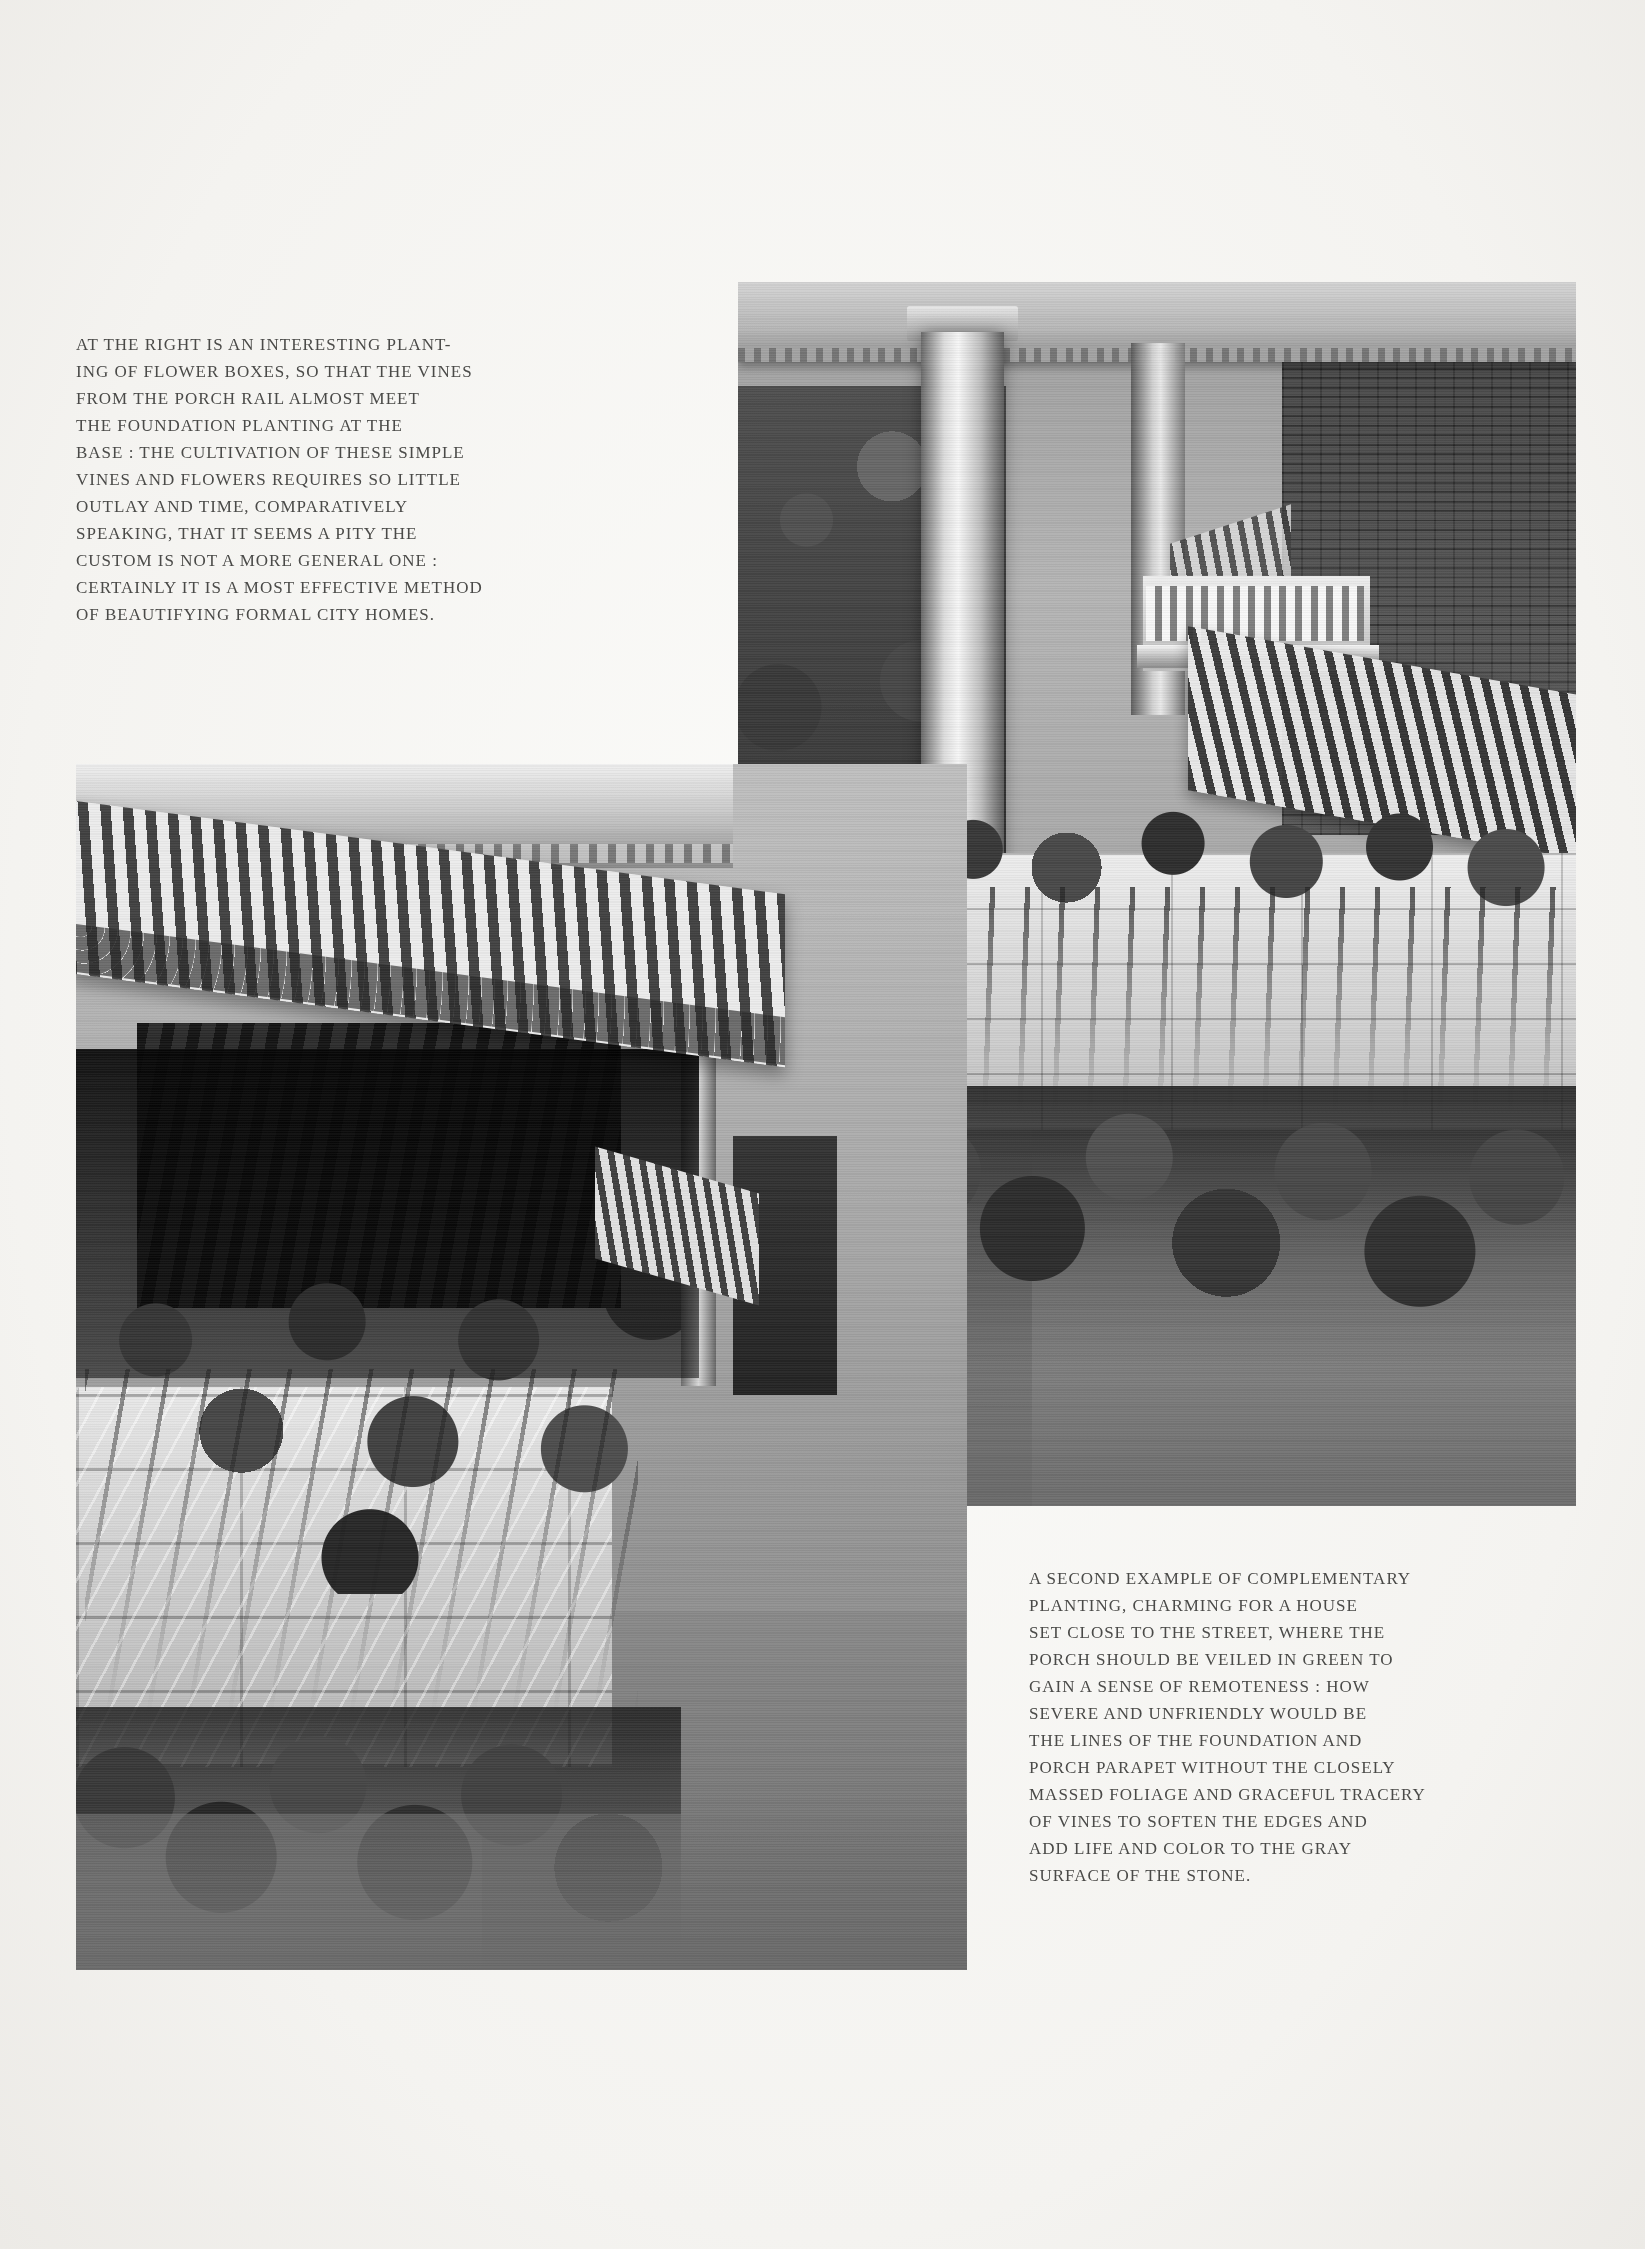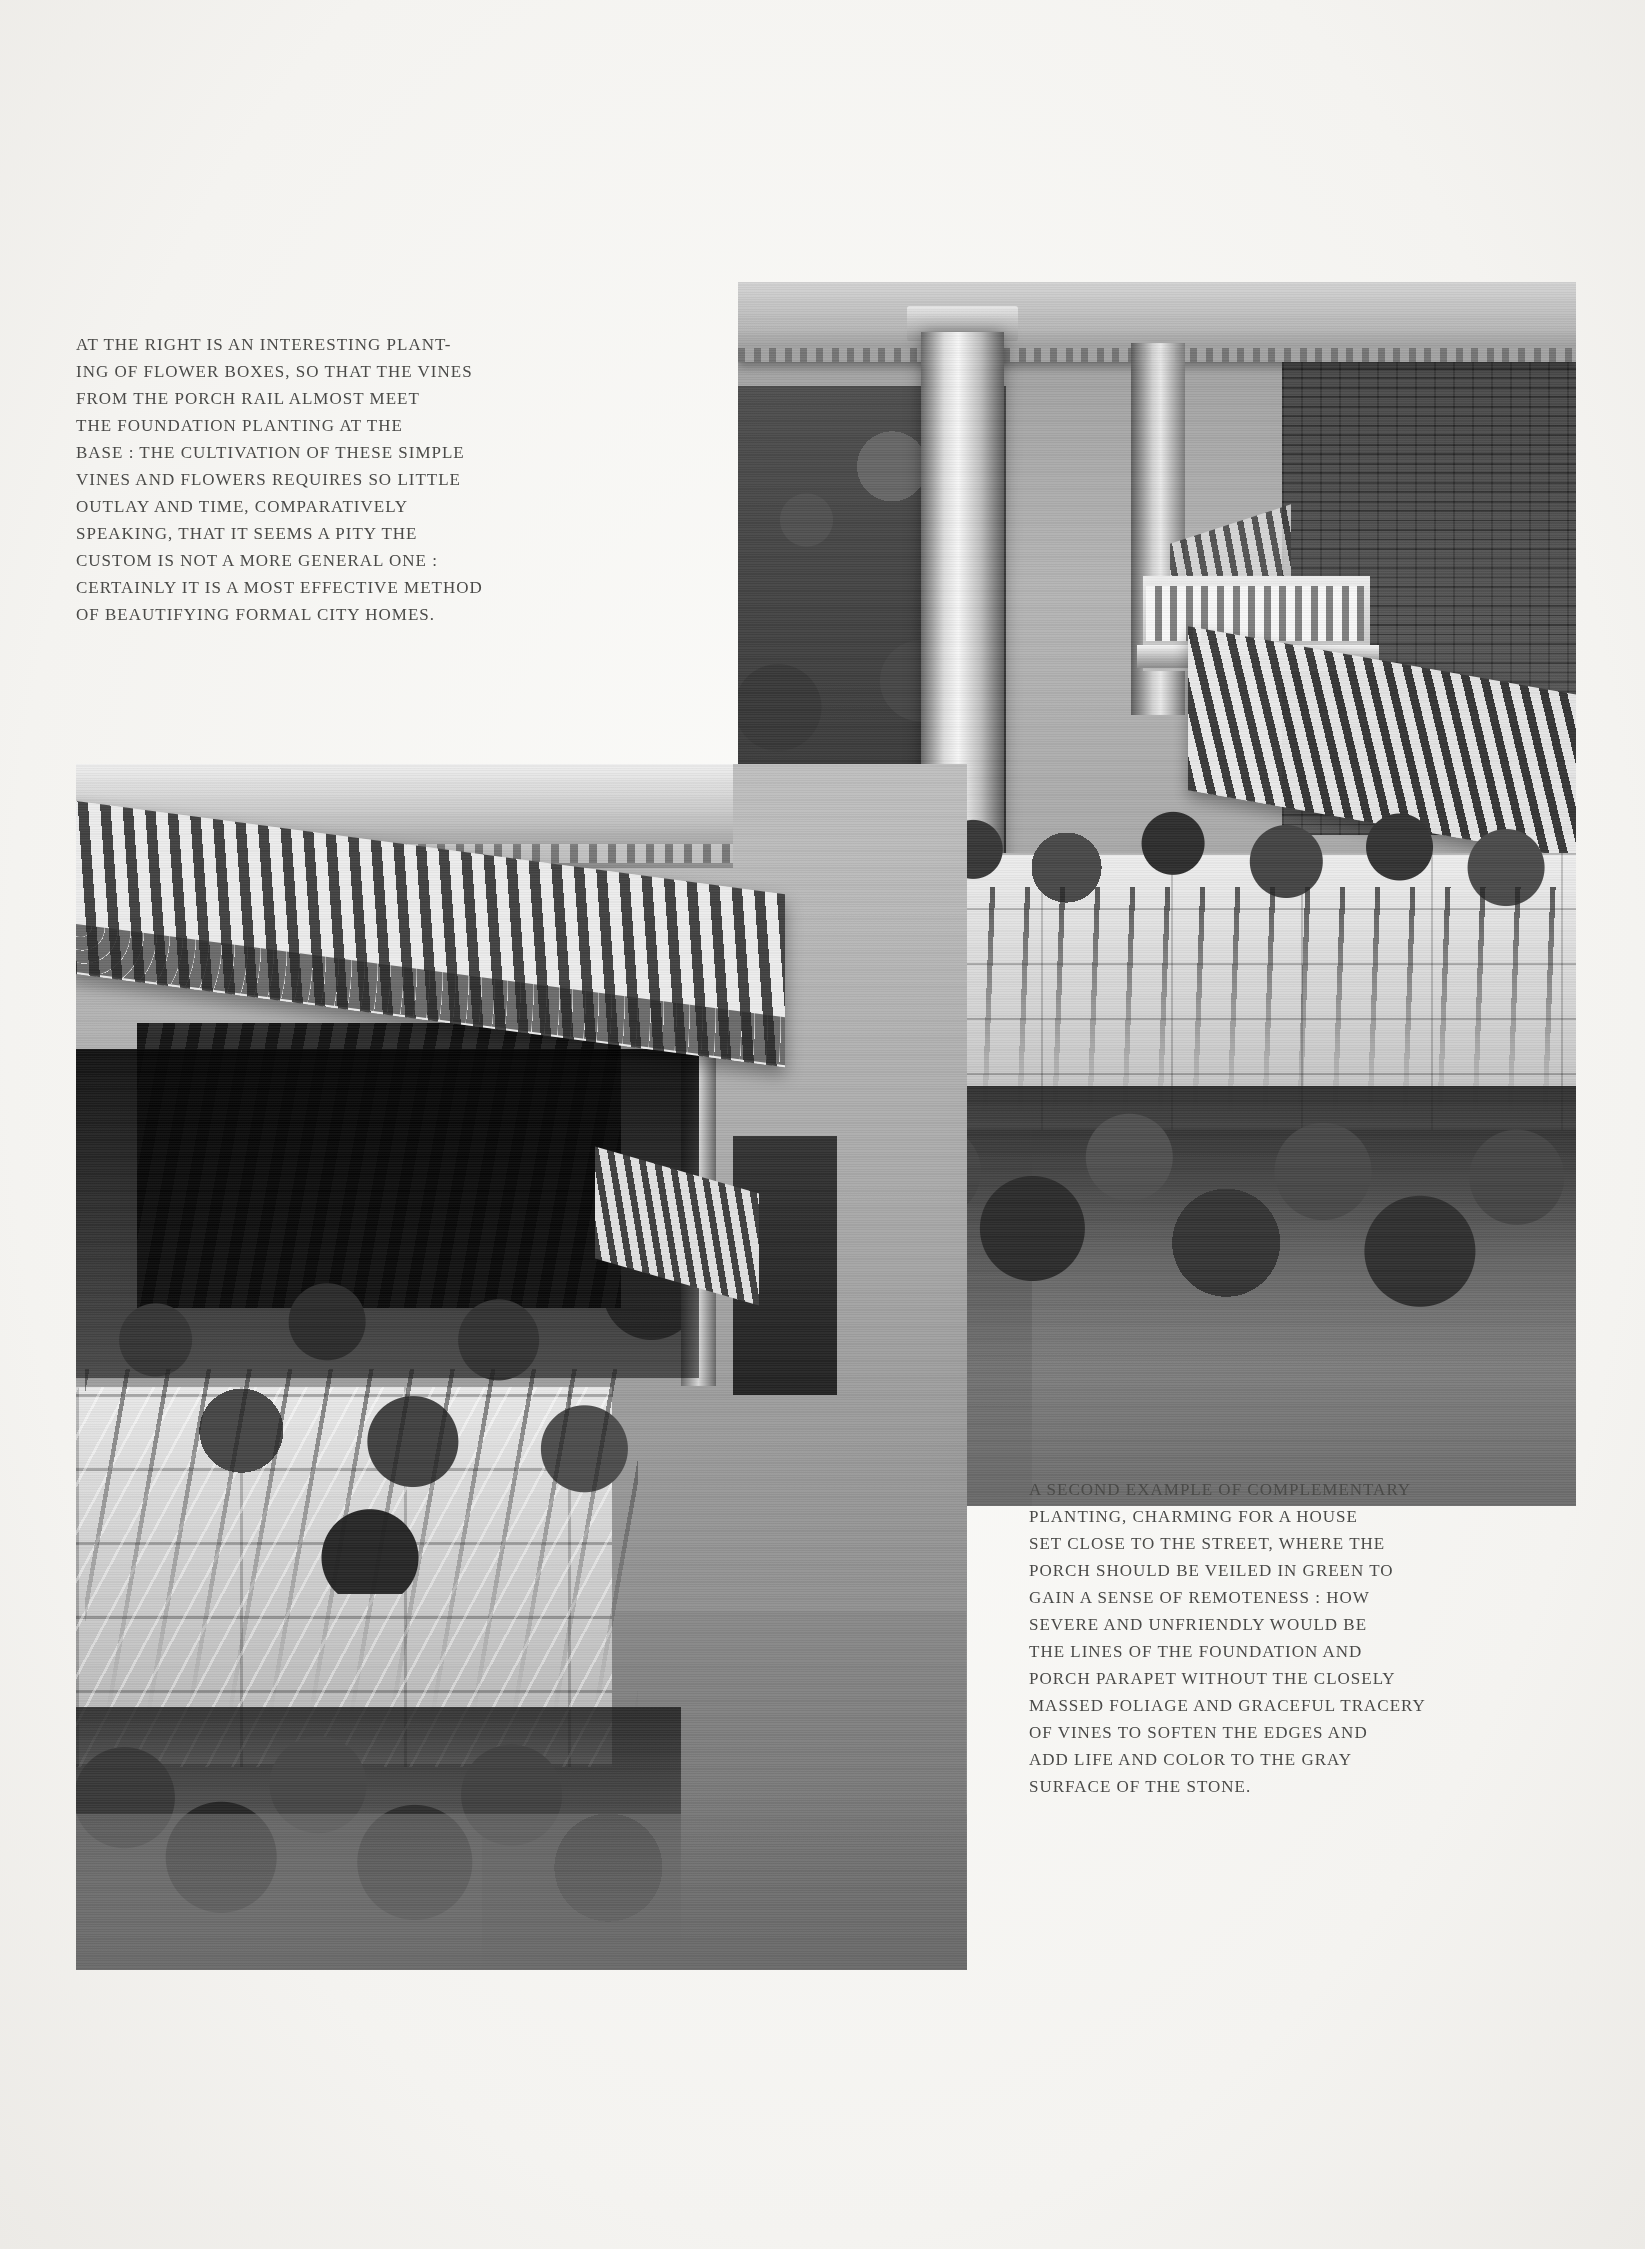--- a/index.html
+++ b/index.html
@@ -36,21 +36,21 @@
   }
 
   #caption-top-left {
     left: 76px;
     top: 331px;
     width: 605px;
   }
 
   #caption-bottom-right {
     left: 1029px;
-    top: 1476px;
+    top: 1565px;
     width: 571px;
   }
 
   
   .photo {
     position: absolute;
     overflow: hidden;
     background: #4a4a4a;
     filter: grayscale(100%) contrast(108%);
   }

